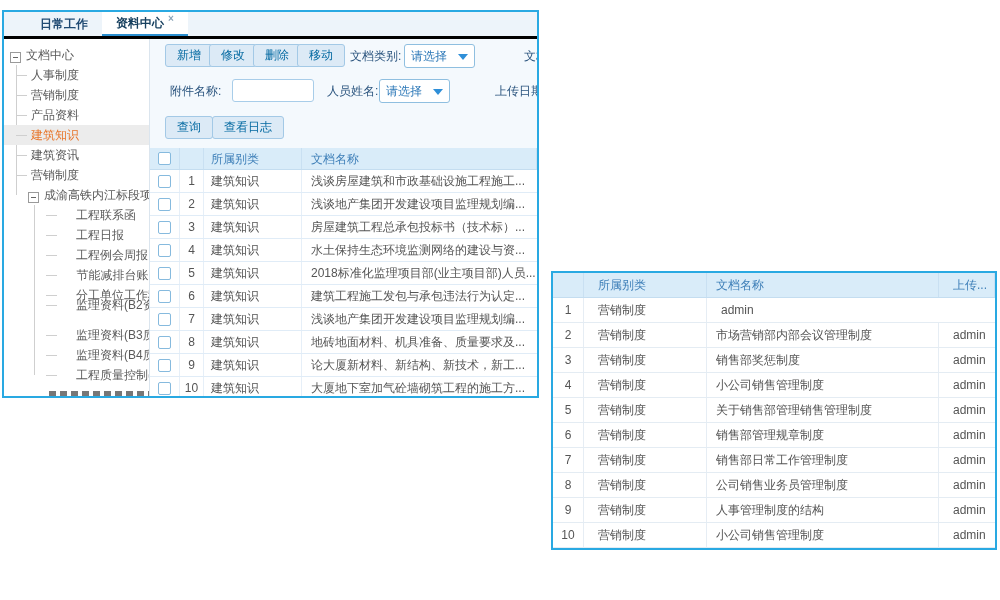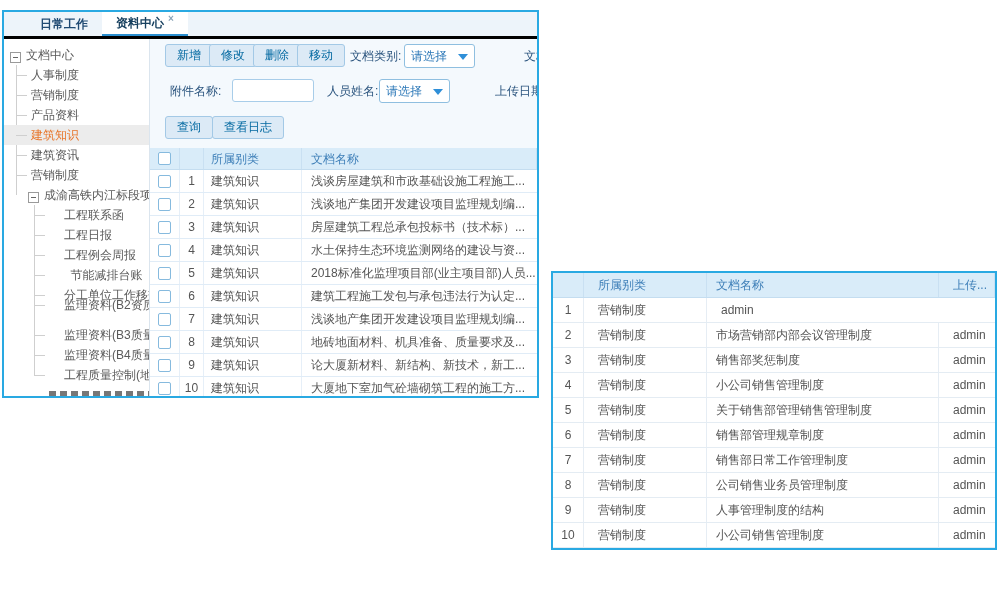--- a/index.html
+++ b/index.html
@@ -24,21 +24,21 @@
   .vline { position:absolute; width:1px; background:#cfcfcf; }
   .vline1 { left:12px; top:26px; height:130px; }
   .vline2 { left:30px; top:166px; height:170px; }
   .titem { position:absolute; left:0; right:0; height:20px; line-height:20px;
            white-space:nowrap; cursor:pointer; }
   .titem .lbl { vertical-align:top; }
   .troot { padding-left:6px; }
   .tsub  { padding-left:24px; }
   .tchild { padding-left:27px; }
   .tchild::before { content:""; position:absolute; left:12px; top:10px; width:11px; height:1px; background:#cfcfcf; }
-  .tgchild { padding-left:60px; }
+  .tgchild { padding-left:60px;margin-left:12px; }
   .tgchild::before { content:""; position:absolute; left:30px; top:10px; width:11px; height:1px; background:#cfcfcf; }
   .titem.selected { background:#ececec; color:#e8762c; }
   .boxicon { display:inline-block; width:11px; height:11px; border:1px solid #9a9a9a;
              background:#fff; margin-right:5px; position:relative; top:4px; }
   .boxicon::after { content:""; position:absolute; left:2px; top:4px; width:5px; height:1px; background:#666; }
   .tree-partial { position:absolute; left:45px; top:352px; width:100px; height:5px;
                   background:repeating-linear-gradient(90deg,#777 0 7px,transparent 7px 11px); }
 
   
   .content { flex:1; position:relative; background:#f4f9fd; overflow:hidden; }

